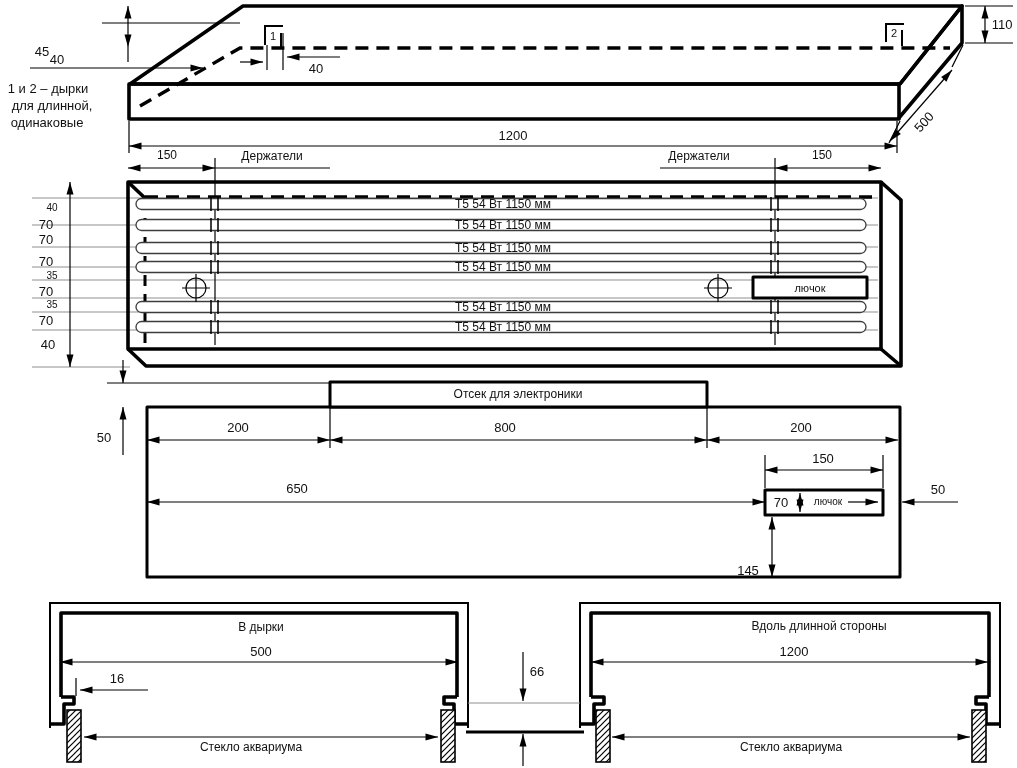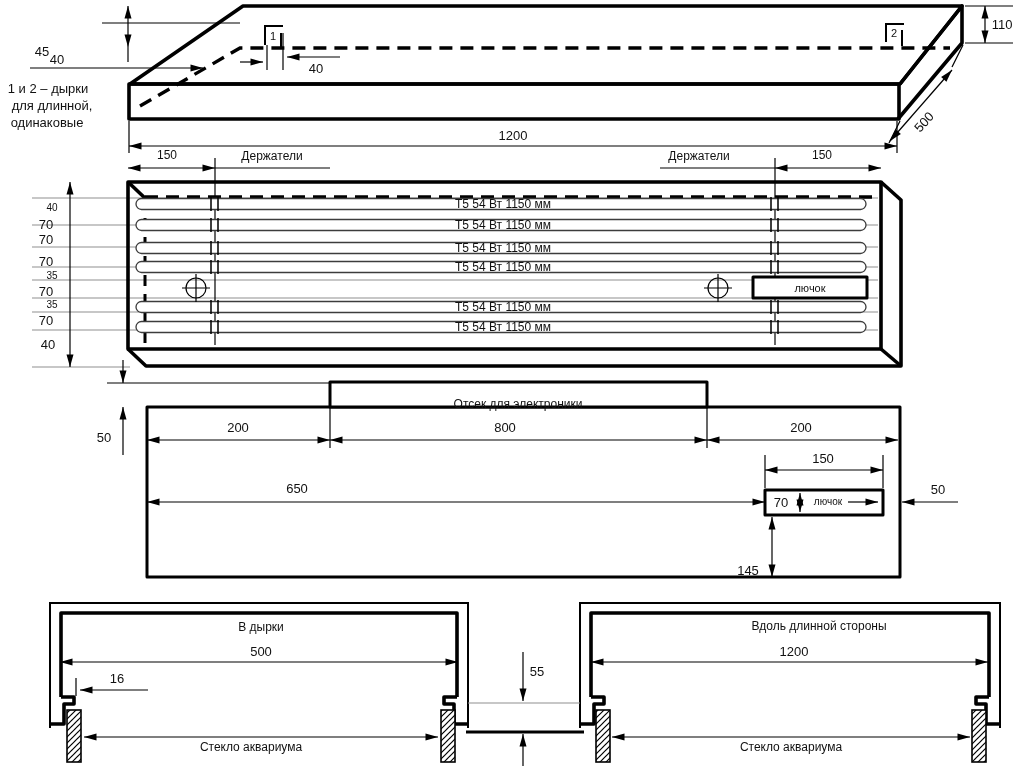--- a/index.html
+++ b/index.html
@@ -225,34 +225,34 @@
 <span class="lbl f10" style="left:52px;top:208px">40</span>
 <span class="lbl" style="left:46px;top:224px">70</span>
 <span class="lbl" style="left:46px;top:239px">70</span>
 <span class="lbl" style="left:46px;top:261px">70</span>
 <span class="lbl f10" style="left:52px;top:276px">35</span>
 <span class="lbl" style="left:46px;top:291px">70</span>
 <span class="lbl f10" style="left:52px;top:305px">35</span>
 <span class="lbl" style="left:46px;top:320px">70</span>
 <span class="lbl" style="left:48px;top:344px">40</span>
 
-<span class="lbl f12" style="left:518px;top:404px">Отсек для электроники</span>
+<span class="lbl f12" style="left:518px;top:394px">Отсек для электроники</span>
 <span class="lbl" style="left:104px;top:437px">50</span>
 <span class="lbl" style="left:238px;top:427px">200</span>
 <span class="lbl" style="left:505px;top:427px">800</span>
 <span class="lbl" style="left:801px;top:427px">200</span>
 <span class="lbl" style="left:297px;top:488px">650</span>
 <span class="lbl" style="left:823px;top:458px">150</span>
 <span class="lbl" style="left:781px;top:502px">70</span>
 <span class="lbl f10" style="left:828px;top:502px">лючок</span>
 <span class="lbl" style="left:938px;top:489px">50</span>
 <span class="lbl" style="left:748px;top:570px">145</span>
 
 <span class="lbl f12" style="left:261px;top:627px">В дырки</span>
 <span class="lbl bgw" style="left:261px;top:651px">500</span>
 <span class="lbl" style="left:117px;top:678px">16</span>
 <span class="lbl f12" style="left:251px;top:747px">Стекло аквариума</span>
 <span class="lbl f12" style="left:819px;top:626px">Вдоль длинной стороны</span>
 <span class="lbl bgw" style="left:794px;top:651px">1200</span>
 <span class="lbl f12" style="left:791px;top:747px">Стекло аквариума</span>
-<span class="lbl" style="left:537px;top:671px">55</span>
+<span class="lbl" style="left:537px;top:671px">66</span>
 
 </div>
 
 </body></html>

